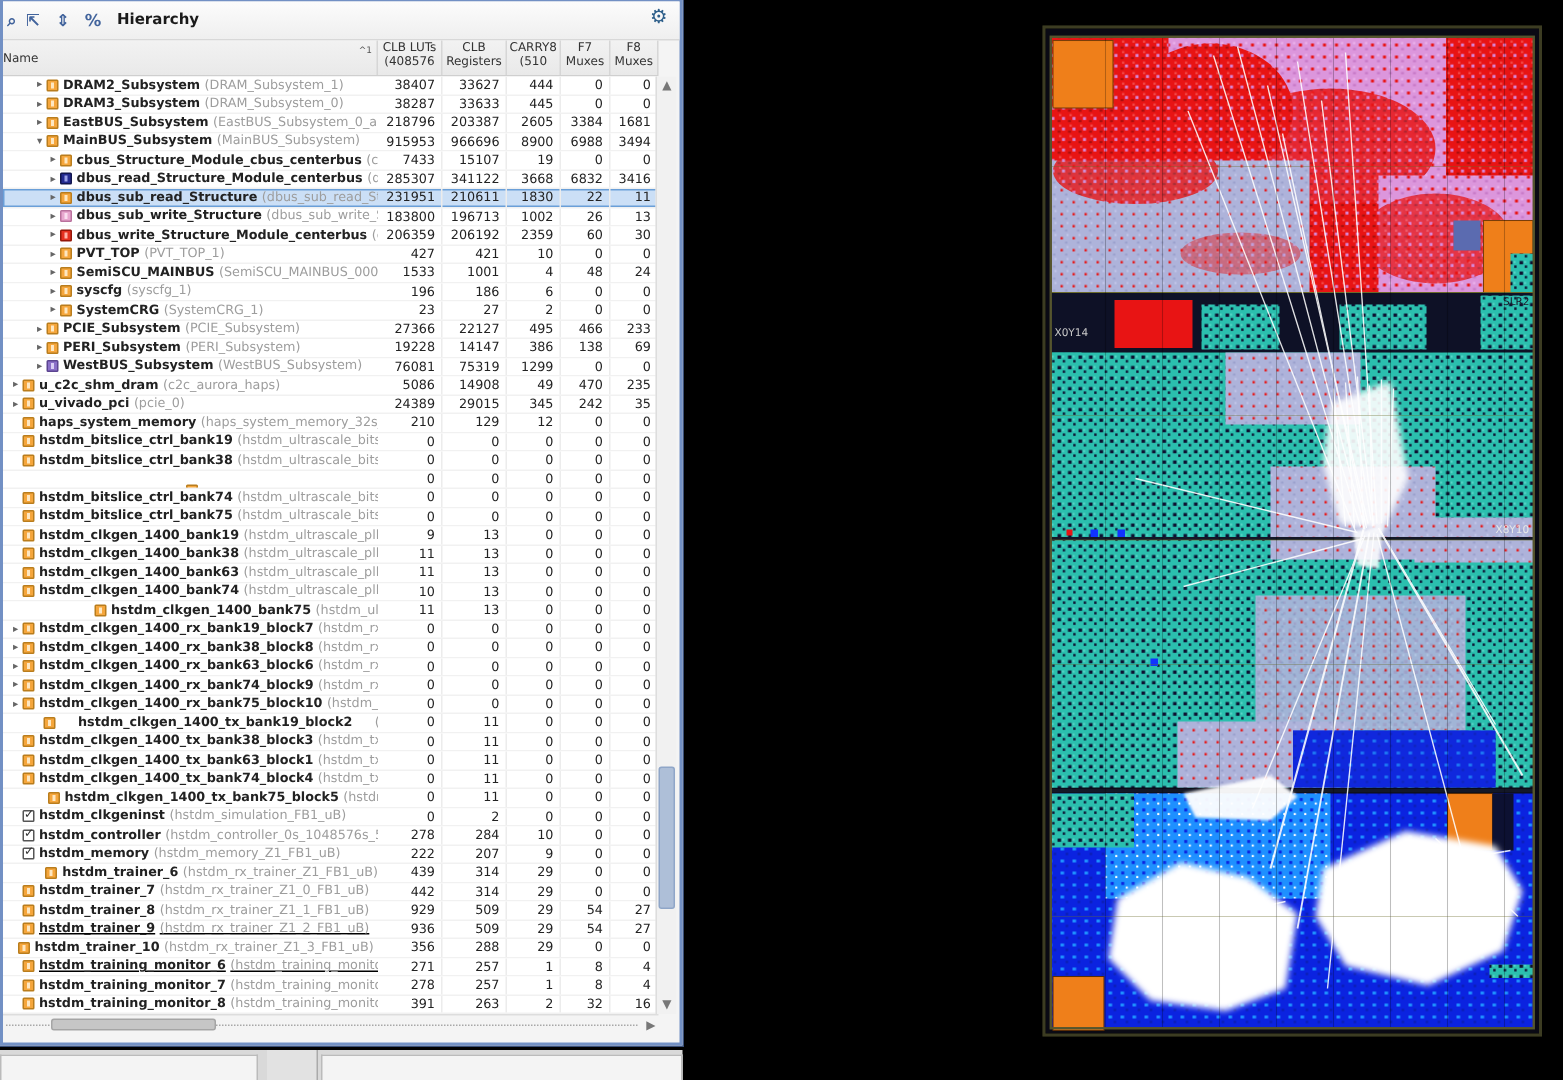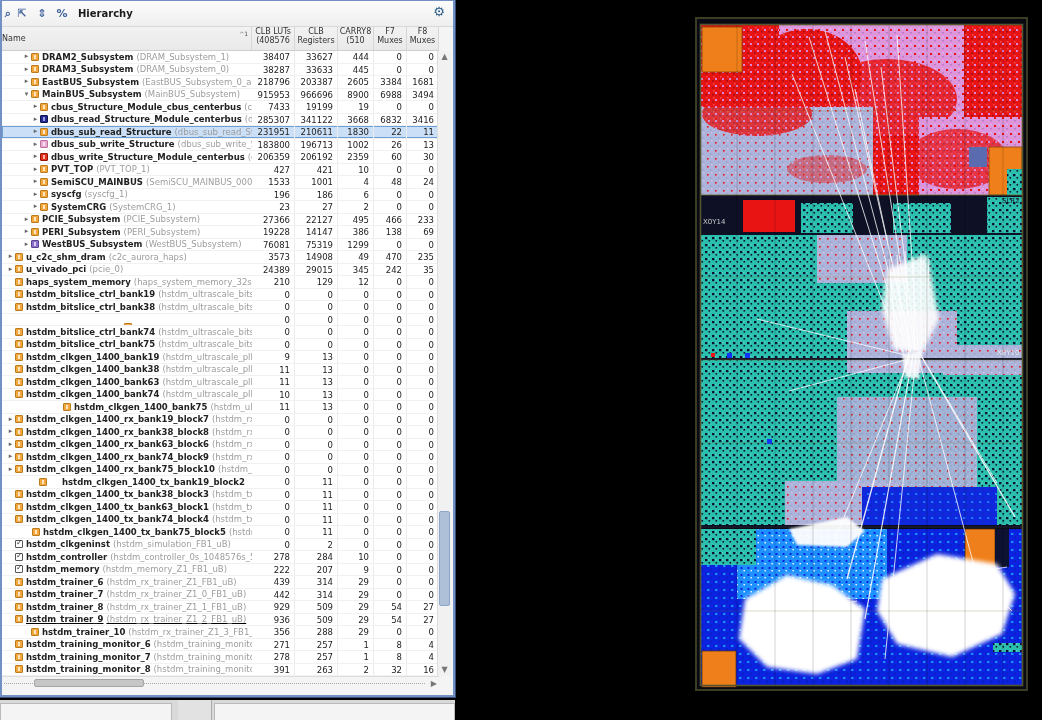--- a/index.html
+++ b/index.html
@@ -166,21 +166,21 @@
       <div class="vcell v4">3494</div>
     </div>
       <div class="trow">
       <div class="c-name" style="padding-left: 29px;">
         <span class="arrow">▸</span>
         <span class="inst-icon ic-instance-orange"></span>
         <span class="nm">cbus_Structure_Module_cbus_centerbus</span>
         <span class="md">(cbus_Structure_Module)</span>
       </div>
       <div class="vcell v0">7433</div>
-      <div class="vcell v1">19199</div>
+      <div class="vcell v1">15107</div>
       <div class="vcell v2">19</div>
       <div class="vcell v3">0</div>
       <div class="vcell v4">0</div>
     </div>
       <div class="trow">
       <div class="c-name" style="padding-left: 29px;">
         <span class="arrow">▸</span>
         <span class="inst-icon ic-instance-navy"></span>
         <span class="nm">dbus_read_Structure_Module_centerbus</span>
         <span class="md">(dbus_read_Structure)</span>
@@ -321,21 +321,21 @@
       <div class="vcell v3">0</div>
       <div class="vcell v4">0</div>
     </div>
       <div class="trow">
       <div class="c-name" style="padding-left: 4px;">
         <span class="arrow">▸</span>
         <span class="inst-icon ic-instance-orange"></span>
         <span class="nm">u_c2c_shm_dram</span>
         <span class="md">(c2c_aurora_haps)</span>
       </div>
-      <div class="vcell v0">3573</div>
+      <div class="vcell v0">5086</div>
       <div class="vcell v1">14908</div>
       <div class="vcell v2">49</div>
       <div class="vcell v3">470</div>
       <div class="vcell v4">235</div>
     </div>
       <div class="trow">
       <div class="c-name" style="padding-left: 4px;">
         <span class="arrow">▸</span>
         <span class="inst-icon ic-instance-orange"></span>
         <span class="nm">u_vivado_pci</span>
@@ -549,21 +549,21 @@
         <span class="nm">hstdm_clkgen_1400_rx_bank75_block10</span>
         <span class="md">(hstdm_rx_clkgen_8s_14)</span>
       </div>
       <div class="vcell v0">0</div>
       <div class="vcell v1">0</div>
       <div class="vcell v2">0</div>
       <div class="vcell v3">0</div>
       <div class="vcell v4">0</div>
     </div>
       <div class="trow">
-      <div class="c-name" style="padding-left: 16px; gap: 12px;">
+      <div class="c-name" style="padding-left: 6px; gap: 12px;">
         <span class="arrow"></span>
         <span class="inst-icon ic-instance-orange"></span>
         <span class="nm">hstdm_clkgen_1400_tx_bank19_block2</span>
         <span class="md">(hstdm_tx_clkgen_0s_8s_)</span>
       </div>
       <div class="vcell v0">0</div>
       <div class="vcell v1">11</div>
       <div class="vcell v2">0</div>
       <div class="vcell v3">0</div>
       <div class="vcell v4">0</div>
@@ -653,21 +653,21 @@
         <span class="nm">hstdm_memory</span>
         <span class="md">(hstdm_memory_Z1_FB1_uB)</span>
       </div>
       <div class="vcell v0">222</div>
       <div class="vcell v1">207</div>
       <div class="vcell v2">9</div>
       <div class="vcell v3">0</div>
       <div class="vcell v4">0</div>
     </div>
       <div class="trow">
-      <div class="c-name" style="padding-left: 4px;">
+      <div class="c-name" style="padding-left: 4px; justify-content: flex-end;">
         <span class="arrow"></span>
         <span class="inst-icon ic-instance-orange"></span>
         <span class="nm">hstdm_trainer_6</span>
         <span class="md">(hstdm_rx_trainer_Z1_FB1_uB)</span>
       </div>
       <div class="vcell v0">439</div>
       <div class="vcell v1">314</div>
       <div class="vcell v2">29</div>
       <div class="vcell v3">0</div>
       <div class="vcell v4">0</div>
@@ -705,34 +705,34 @@
         <span class="nm">hstdm_trainer_9</span>
         <span class="md">(hstdm_rx_trainer_Z1_2_FB1_uB)</span>
       </div>
       <div class="vcell v0">936</div>
       <div class="vcell v1">509</div>
       <div class="vcell v2">29</div>
       <div class="vcell v3">54</div>
       <div class="vcell v4">27</div>
     </div>
       <div class="trow">
-      <div class="c-name" style="padding-left: 20px;">
+      <div class="c-name" style="padding-left: 1px;">
         <span class="arrow"></span>
         <span class="inst-icon ic-instance-orange"></span>
         <span class="nm">hstdm_trainer_10</span>
         <span class="md">(hstdm_rx_trainer_Z1_3_FB1_uB)</span>
       </div>
       <div class="vcell v0">356</div>
       <div class="vcell v1">288</div>
       <div class="vcell v2">29</div>
       <div class="vcell v3">0</div>
       <div class="vcell v4">0</div>
     </div>
       <div class="trow">
-      <div class="c-name" style="padding-left: 4px;">
+      <div class="c-name" style="padding-left: 4px; text-decoration: underline;">
         <span class="arrow"></span>
         <span class="inst-icon ic-instance-orange"></span>
         <span class="nm">hstdm_training_monitor_6</span>
         <span class="md">(hstdm_training_monitor_Z1_FB1_uB)</span>
       </div>
       <div class="vcell v0">271</div>
       <div class="vcell v1">257</div>
       <div class="vcell v2">1</div>
       <div class="vcell v3">8</div>
       <div class="vcell v4">4</div>

